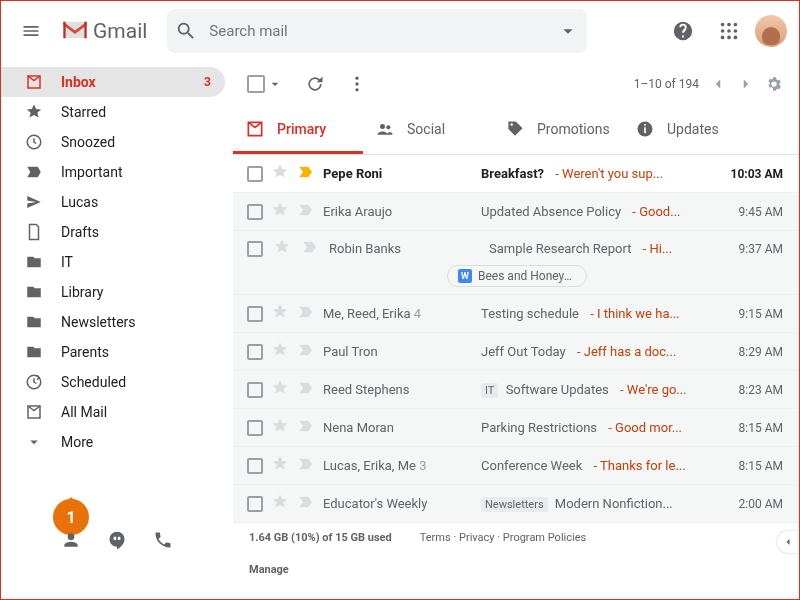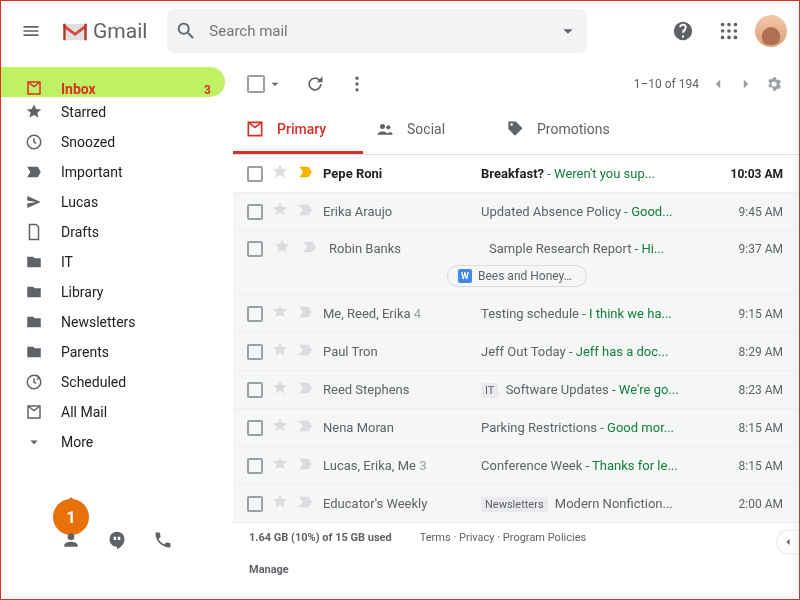--- a/index.html
+++ b/index.html
@@ -2,21 +2,21 @@
 <html><head>
 <meta charset="utf-8">
 <style>
   * { box-sizing: border-box; margin: 0; padding: 0; font-family: Roboto, Arial, sans-serif; }
   body { width: 800px; height: 600px; border: 1px solid #d93025; background: #fff; overflow: hidden; position: relative; }
 
   
   .header { height: 60px; display: flex; align-items: center; padding: 0 12px 0 8px; gap: 8px; border-bottom: none; }
   .hamburger { width: 44px; height: 44px; display:flex; align-items:center; justify-content:center; cursor:pointer; border-radius:50%; }
   .hamburger svg { width:20px; height:20px; fill:#5f6368; }
-  .logo { display:flex; align-items:flex-end; gap:4px; }
+  .logo { display:flex; align-items:flex-start; gap:4px; }
   .logo-m { width:28px; height:22px; }
   .logo-text { font-size:21px; color:#5f6368; font-weight:400; }
   .search { flex:1; max-width:420px; height:44px; background:#f1f3f4; border-radius:8px; display:flex; align-items:center; padding:0 8px; margin-left:12px; }
   .search svg { width:22px; height:22px; fill:#5f6368; }
   .search-input { flex:1; border:none; background:transparent; font-size:15px; color:#5f6368; margin-left:12px; outline:none; }
   .search-caret { width:22px; fill:#5f6368; }
   .hdr-right { margin-left:auto; display:flex; align-items:center; gap:6px; }
   .hdr-ico { width:40px; height:40px; display:flex; align-items:center; justify-content:center; border-radius:50%; cursor:pointer; }
   .hdr-ico svg { width:22px; height:22px; fill:#5f6368; }
   .avatar { width:32px; height:32px; border-radius:50%; background:linear-gradient(180deg,#f4c7a8,#d89f7a); display:flex; align-items:flex-end; justify-content:center; overflow:hidden; }
@@ -27,21 +27,21 @@
   .sidebar { width:232px; padding-top:6px; position:relative; }
 
   .compose { display:flex; align-items:center; gap:12px; height:46px; padding:0 20px 0 14px; margin:0 0 10px 8px; border-radius:24px; box-shadow:0 1px 3px rgba(0,0,0,0.25); background:#fff; cursor:pointer; width:130px; }
   .compose-plus { width:22px; height:22px; position:relative; }
   .compose-plus::before{content:"";position:absolute;left:9px;top:0;width:4px;height:22px;background:linear-gradient(#34a853,#4285f4);}
   .compose-plus::after{content:"";position:absolute;left:0;top:9px;width:22px;height:4px;background:linear-gradient(90deg,#fbbc04,#ea4335);}
   .compose-text { font-size:14px; color:#3c4043; font-weight:500; }
 
   .nav { list-style:none; }
   .nav li { height:30px; display:flex; align-items:center; padding:0 14px 0 24px; cursor:pointer; border-radius:0 16px 16px 0; font-size:14px; color:#202124; margin-right:8px; gap:18px;}
-  .nav li.active { background:#bef264; color:#d93025; font-weight:700;align-items:flex-end; }
+  .nav li.active { background:#e5e5e5; color:#d93025; font-weight:700; }
   .nav li.active svg{fill:#d93025;}
   .nav li svg { width:18px; height:18px; fill:#5f6368; flex-shrink:0; }
   .nav li .count { margin-left:auto; font-size:12px; font-weight:700; }
   .nav li.active .count{color:#d93025;}
 
   .marker { position:absolute; top:438px; left:52px; width:36px; height:44px; }
   .marker-body{width:36px;height:36px;background:#e8710a;border-radius:50%;display:flex;align-items:center;justify-content:center;color:#fff;font-weight:700;font-size:16px;position:relative;}
   .marker-body::before{content:"";position:absolute;top:-8px;left:12px;border:6px solid transparent;border-bottom-color:#e8710a;}
 
   .side-bottom{position:absolute;bottom:4px;left:0;width:100%;height:38px;display:flex;align-items:center;justify-content:center;gap:26px;}
@@ -69,21 +69,21 @@
   .row:not(.unread){background:#f5f7f7;}
   .row-chk{width:16px;height:16px;border:2px solid #9aa0a6;border-radius:2px;flex-shrink:0;}
   .row-star{flex-shrink:0;}
   .row-star svg{width:18px;height:18px;fill:#dadce0;}
   .row-tag{flex-shrink:0;width:18px;}
   .row-tag svg{width:18px;height:18px;fill:#dadce0;}
   .row-tag.yellow svg{fill:#f4b400;}
   .sender{width:150px;flex-shrink:0;color:#5f6368;}
   .body{flex:1;overflow:hidden;white-space:nowrap;text-overflow:ellipsis;}
   .subject{color:#5f6368;}
-  .snippet{color:#15803d;}
+  .snippet{color:#c2410c;margin-left:8px;}
   .time{width:64px;text-align:right;color:#5f6368;font-size:12px;}
   .attach-row{height:64px;flex-direction:column;align-items:stretch;justify-content:center;gap:6px;}
   .attach-row .row-top{display:flex;align-items:center;gap:10px;}
   .chip{display:inline-flex;align-items:center;gap:6px;border:1px solid #dadce0;border-radius:12px;height:22px;padding:0 10px;font-size:12px;color:#5f6368;margin-left:200px;max-width:140px;overflow:hidden;}
   .chip-ico{width:14px;height:14px;background:#4285f4;color:#fff;font-size:9px;font-weight:700;border-radius:2px;display:flex;align-items:center;justify-content:center;}
   .badge{display:inline-block;background:#e8eaed;color:#5f6368;font-size:11px;padding:1px 4px;border-radius:2px;margin-right:4px;}
 
   .footer{height:36px;padding:4px 16px;font-size:11px;color:#5f6368;display:flex;align-items:flex-start;gap:28px;position:relative;}
   .footer a{color:#5f6368;text-decoration:none;}
   .footer .fblock{display:flex;flex-direction:column;gap:19px;font-weight:bold;}
@@ -286,20 +286,28 @@
             <circle cx="16" cy="10" r="2.5"></circle>
             <path d="M3 19c0-2.5 3-4 6-4s6 1.5 6 4M14 19c0-1.8 2-3 4-3s3 .8 3 3"></path>
           </svg>
           <span>Social</span>
         </div>
         <div class="tab">
           <svg viewBox="0 0 24 24">
             <path d="M21 11l-8-8H4v9l8 8 9-9zm-13-3a1.5 1.5 0 110-3 1.5 1.5 0 010 3z"></path>
           </svg>
           <span>Promotions</span>
+        </div>
+        <div class="tab">
+          <svg viewBox="0 0 24 24">
+            <circle cx="12" cy="12" r="9"></circle>
+            <rect x="11" y="10" width="2" height="7" fill="#fff"></rect>
+            <rect x="11" y="6" width="2" height="2" fill="#fff"></rect>
+          </svg>
+          <span>Updates</span>
         </div>
       </div>
     <div class="mail-list" id="maillist">
         <div class="row unread">
           <div class="row-chk"></div>
           <div class="row-star"><svg viewBox="0 0 24 24">
               <path d="M12 2l2.9 6 6.6.5-5 4.4 1.6 6.5L12 16l-6.1 3.4L7.5 13l-5-4.4L9 8z"></path>
             </svg></div>
           <div class="row-tag yellow"><svg viewBox="0 0 24 24">
               <path d="M3 5h12l5 7-5 7H3l5-7z"></path>

